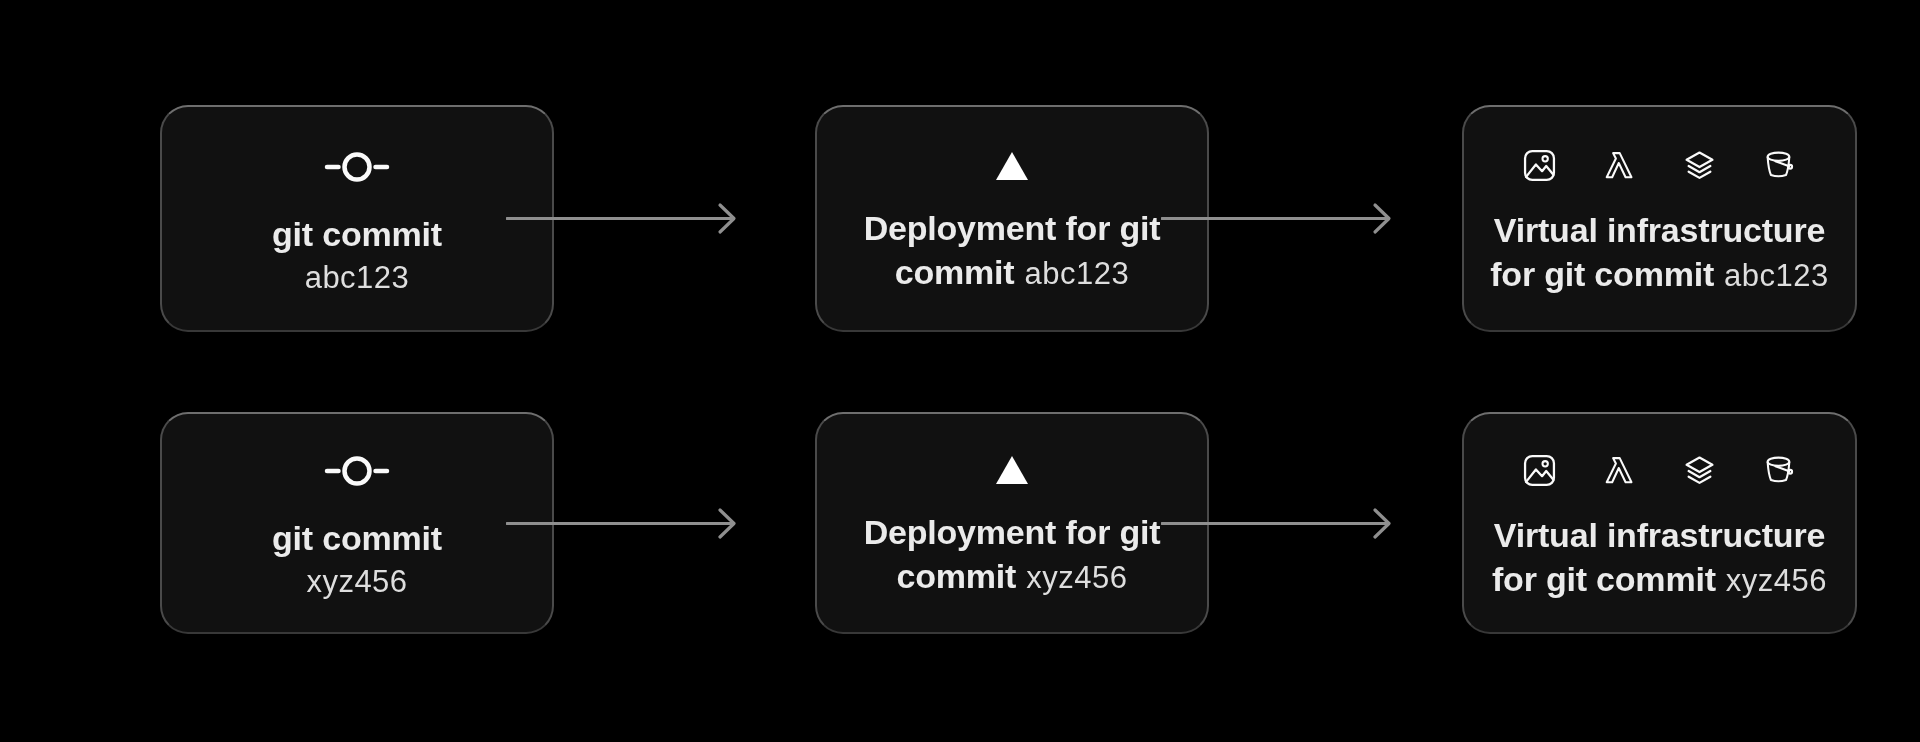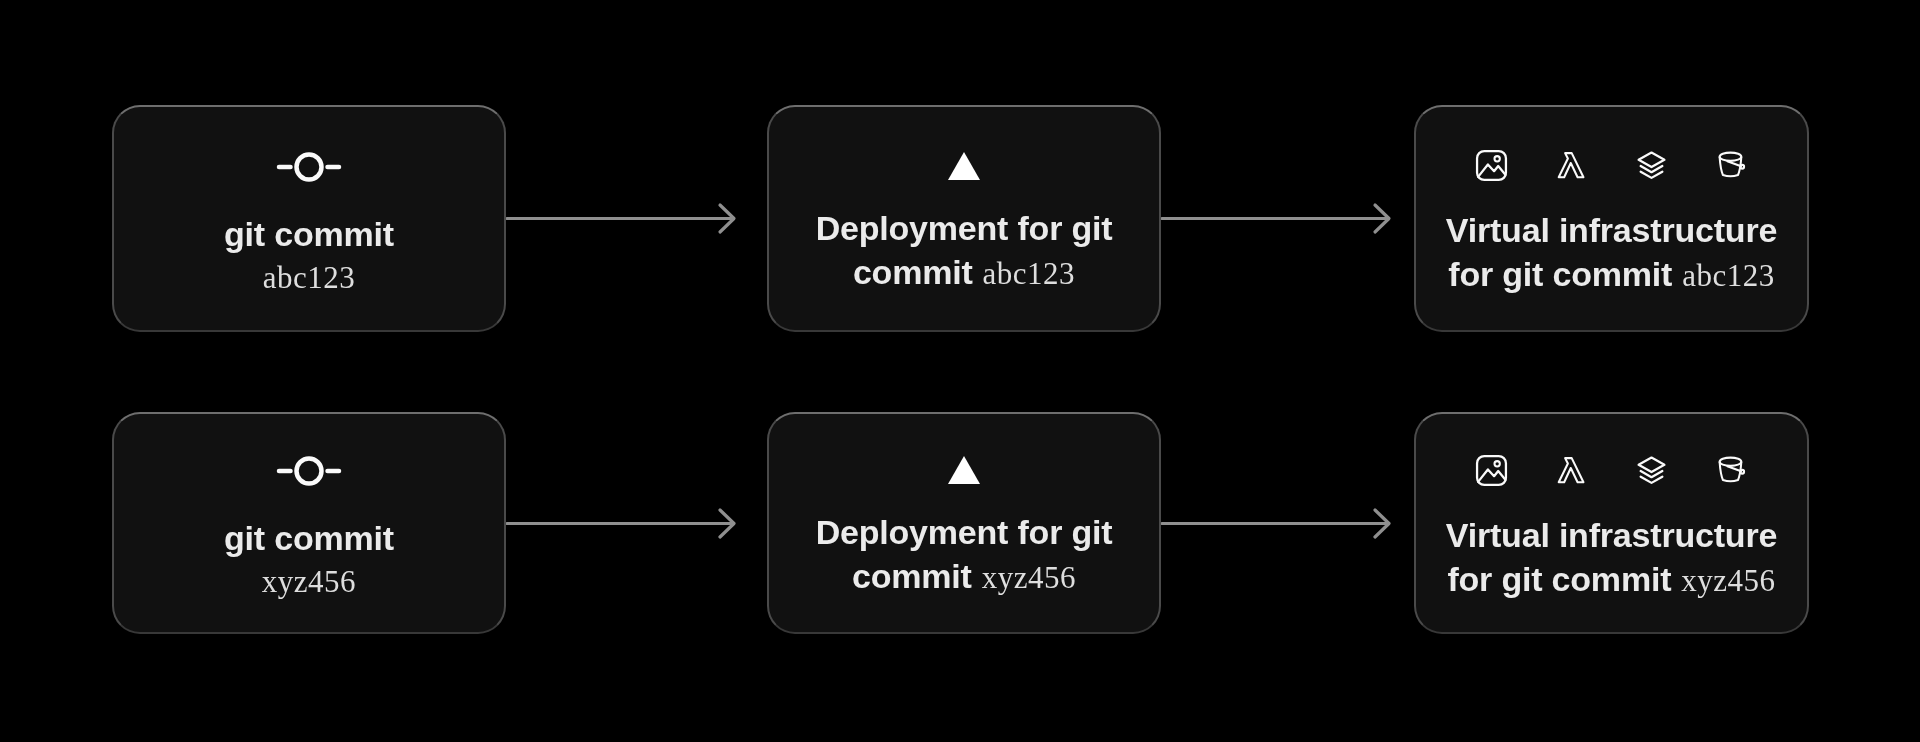--- a/index.html
+++ b/index.html
@@ -24,20 +24,21 @@
     border: 2px solid #4a4a4a;
     border-top-color: #6e6e6e;
     border-bottom-color: #383838;
     border-radius: 28px;
     display: flex;
     flex-direction: column;
     align-items: center;
     justify-content: center;
     gap: 26px;
     padding: 10px 18px 0 18px;
+    margin-left: 48px;
   }
   .node .icon-row {
     display: flex;
     align-items: center;
     justify-content: center;
     gap: 47px;
     flex: none;
   }
   .node svg { display: block; }
   .label {
@@ -49,21 +50,21 @@
     letter-spacing: -0.2px;
   }
   .label .line {
     display: flex;
     justify-content: center;
     align-items: baseline;
     gap: 10px;
     white-space: nowrap;
   }
   .hash {
-    font-family: Liberation Serif, serif;
+    font-family: Liberation Sans, sans-serif;
     font-weight: 400;
     font-size: 31px;
     color: #dedede;
     letter-spacing: 0.5px;
   }
   .arrow {
     position: absolute;
     pointer-events: none;
   }
 </style>

